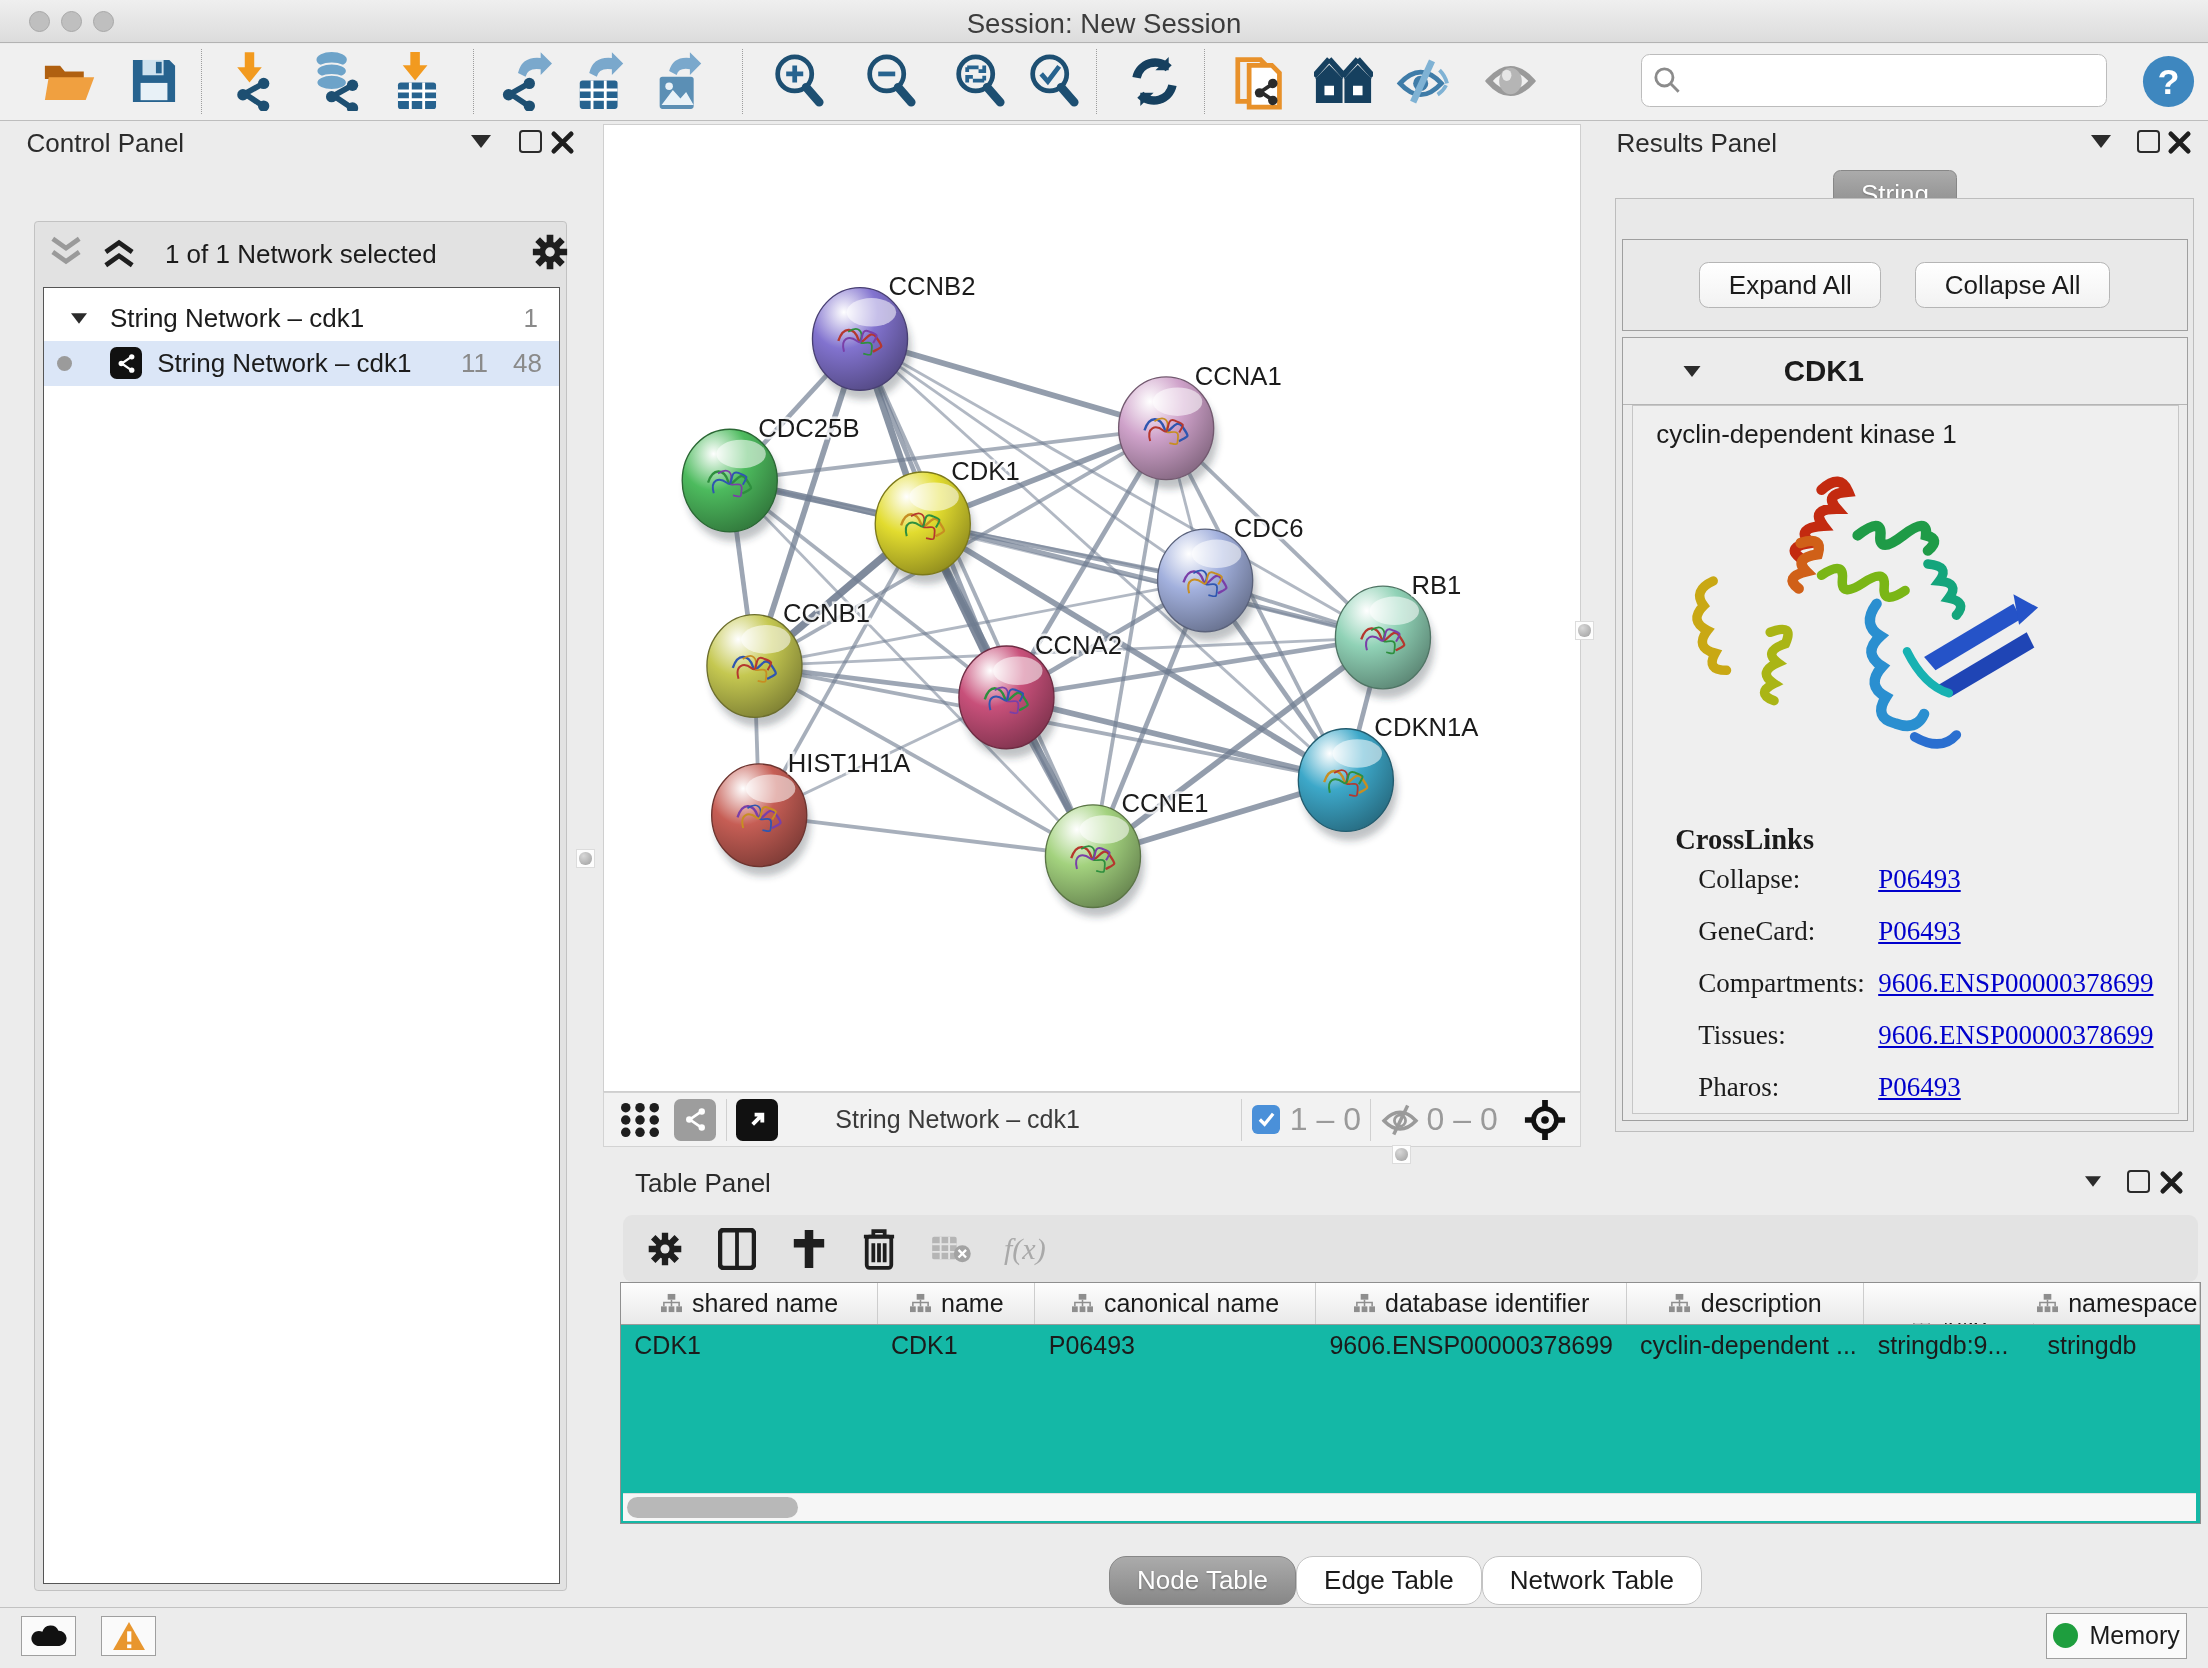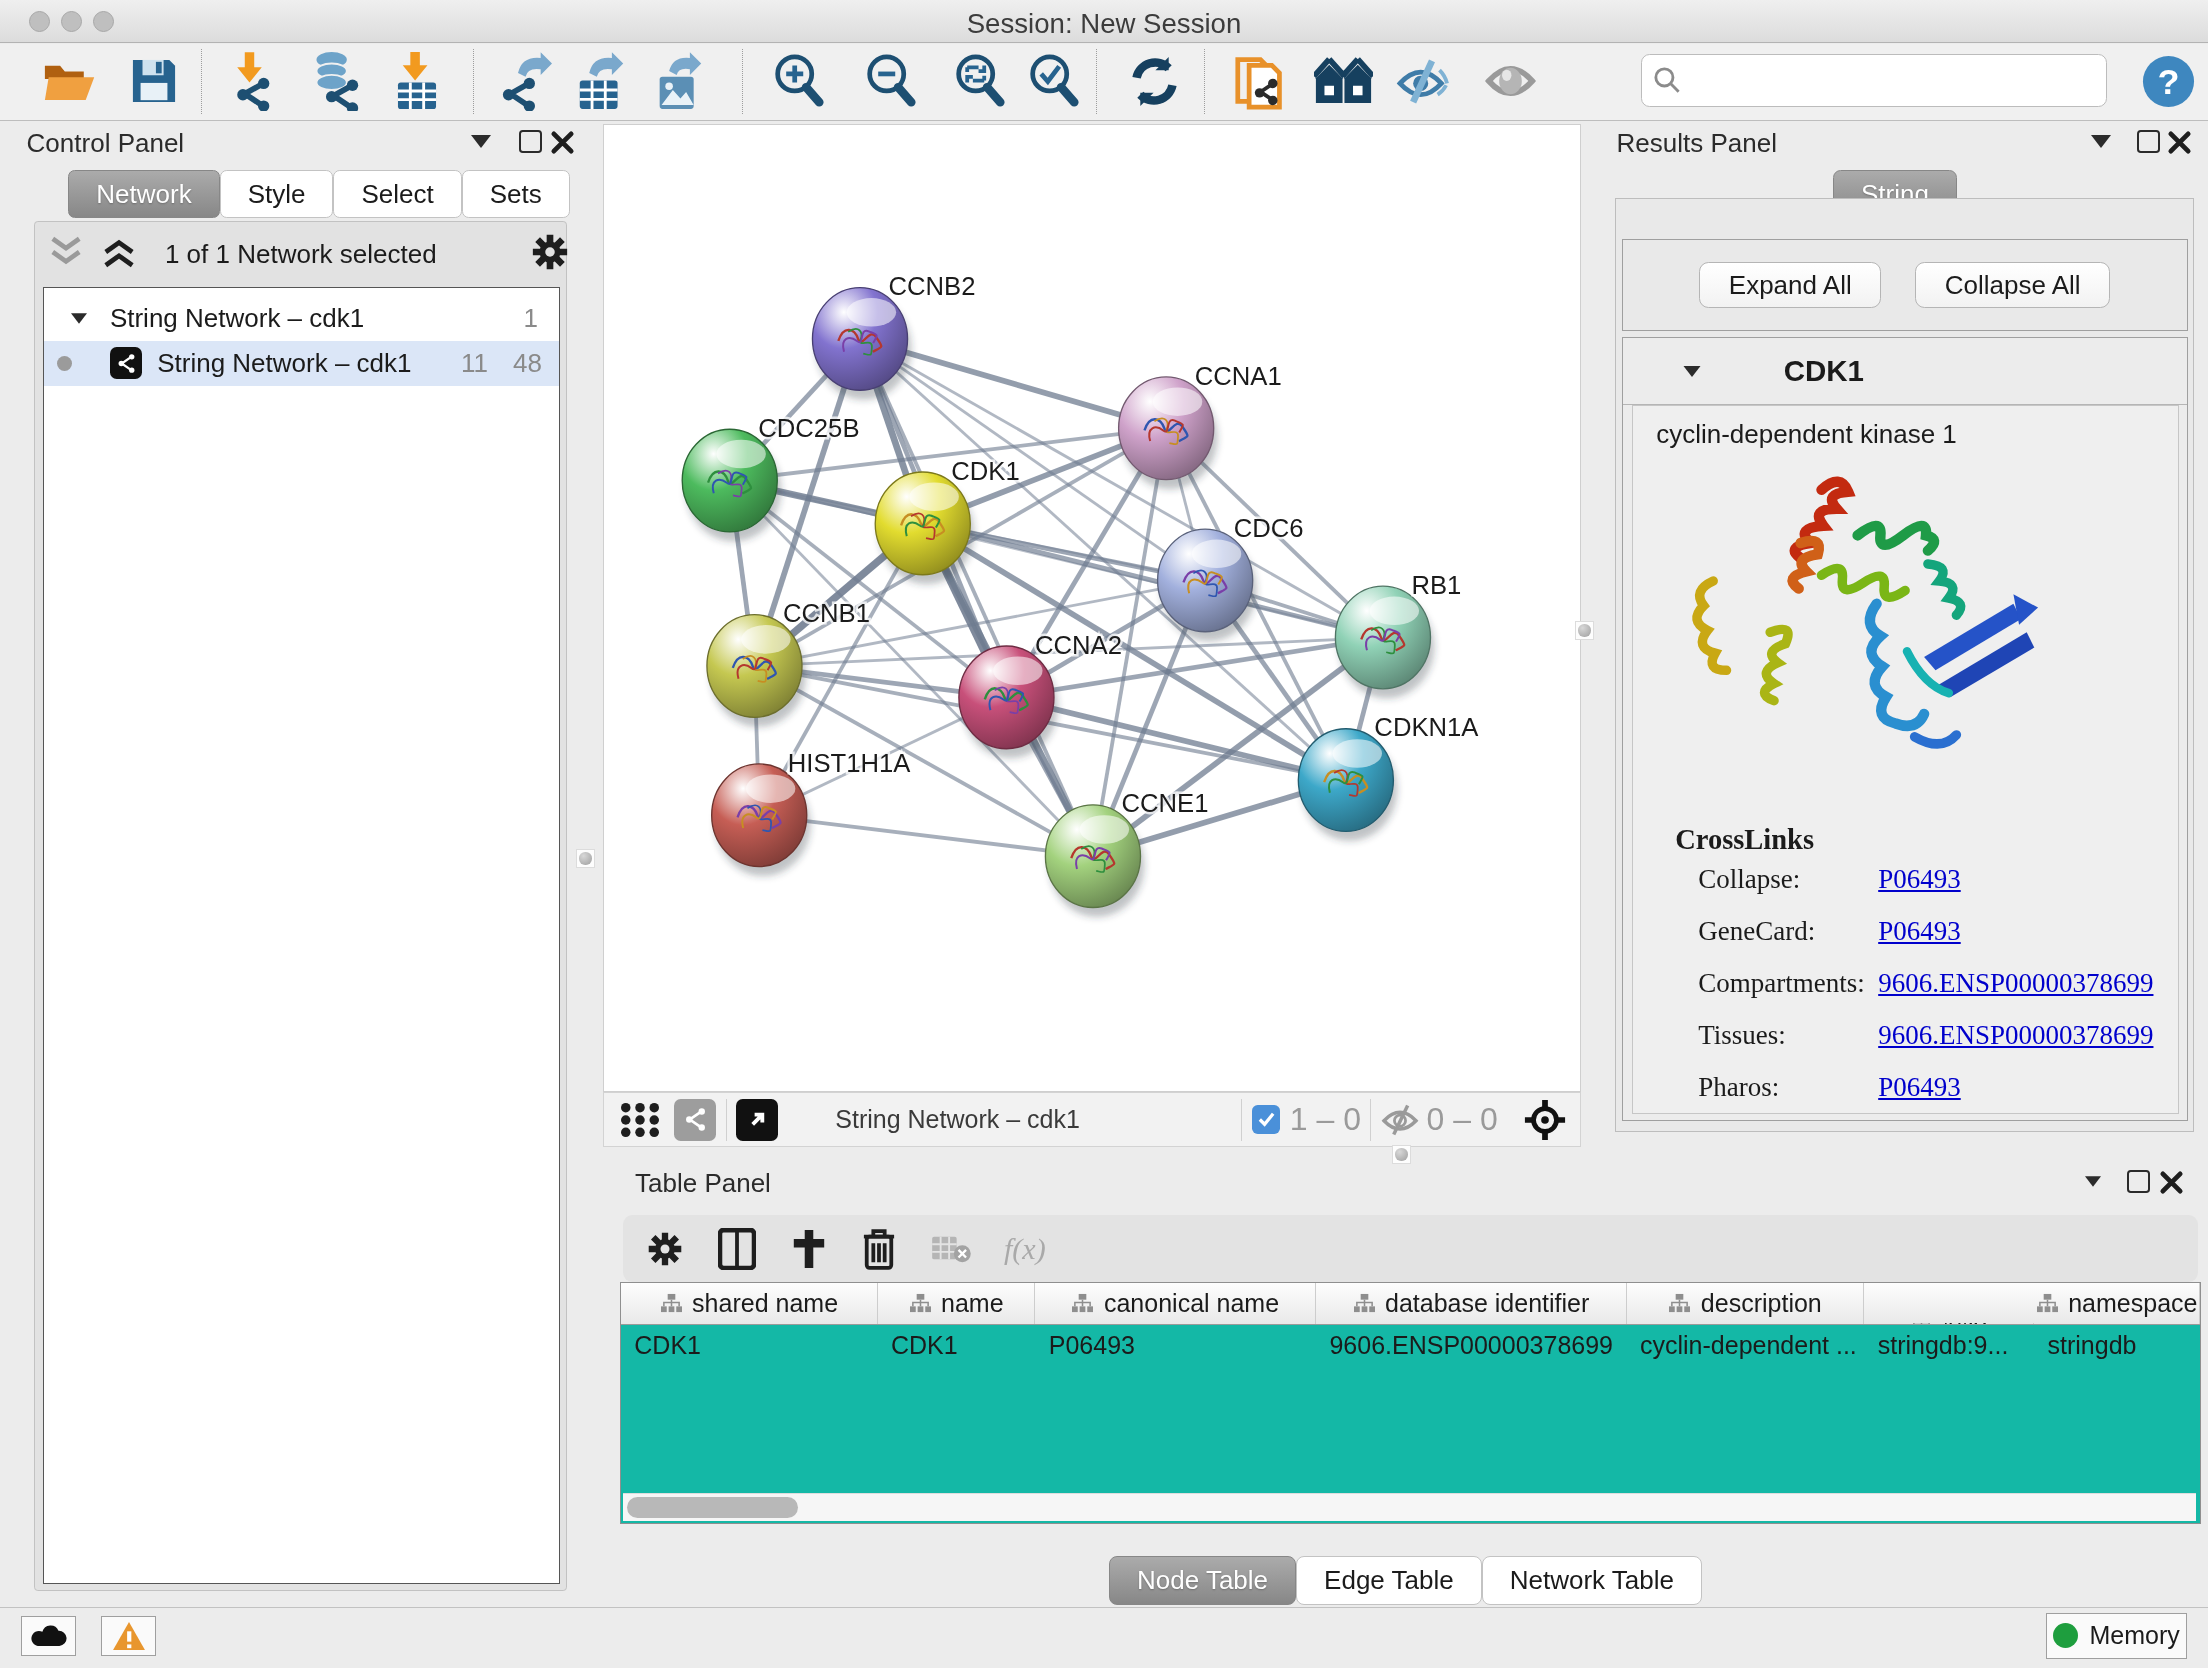--- a/index.html
+++ b/index.html
@@ -65,21 +65,21 @@
   .tpanel { left:603px; top:1162px; width:1605px; height:445px; }
   .tp-toolbar { left:20px; top:53px; width:1575px; height:67px; background:#e3e3e3; border-radius:9.5px; display:flex; align-items:center; }
   .tp-box { left:17px; top:120px; width:1581px; height:242px; background:#14b8a6; border:1.9px solid #8f8f8f; }
   .thead { display:flex; height:42px; background:linear-gradient(#fdfdfd,#e9e9e9); border-bottom:1.9px solid #9a9a9a; }
   .th { display:flex; align-items:center; justify-content:center; gap:9.5px; font-size:25px; border-right:1px solid #cdcdcd; overflow:hidden; white-space:nowrap; }
   .trow { display:flex; height:40px; }
   .td { font-size:25px; padding-left:13.3px; display:flex; align-items:center; overflow:hidden; white-space:nowrap; }
   .hscroll { position:absolute; left:1.9px; bottom:1.9px; width:1573px; height:28.5px; background:#f6f6f6; border-top:1px solid #ddd; }
   .hthumb { position:absolute; left:3.8px; top:3.8px; width:171px; height:21px; background:#b8b8b8; border-radius:10.5px; }
   .ttabs { position:absolute; left:0; top:394px; width:100%; display:flex; justify-content:center; }
-  .ttabs .tab { border-radius:8px; height:49px; }
+  .ttabs .tab { border-radius:17px; height:49px; }
 
   
   .statusbar { left:0; top:1607px; width:2208px; height:61px; background:#ececec; border-top:1.9px solid #c2c2c2; }
   .sbtn { position:absolute; top:7.6px; width:55px; height:40px; background:#fafafa; border:1.9px solid #9f9f9f; display:flex; align-items:center; justify-content:center; }
   .membtn { position:absolute; right:21px; top:4.8px; width:141px; height:46px; background:#fafafa; border:1.9px solid #9f9f9f; display:flex; align-items:center; justify-content:center; gap:11.4px; font-size:25px; }
   .dot-green { width:25px; height:25px; border-radius:50%; }
 </style>
 </head>
 <body>
 
@@ -263,26 +263,20 @@
 <div class="abs cpanel">
   <div class="abs" style="left:13.3px; top:3.8px; display:flex; align-items:center; gap:13.3px;">
     <span class="panel-title">Control Panel</span>
   </div>
   <span class="abs tri-down" style="left:458px; top:11.4px;"></span>
   <span class="abs boxbtn" style="left:506px; top:5.7px;"></span>
   <svg class="abs" style="left:537px; top:5.7px;" width="25" height="25" viewBox="0 0 26 26">
       <path d="M4 4 L22 22 M22 4 L4 22" stroke="#1e1e1e" stroke-width="5" stroke-linecap="round"></path>
     </svg>
 
-  <div class="abs" style="left:55px; top:46px; display:flex;">
-    <div class="tab sel">Network</div>
-    <div class="tab">Style</div>
-    <div class="tab">Select</div>
-    <div class="tab">Sets</div>
-  </div>
 
   <div class="abs cp-inner">
     <div class="abs" style="left:11.4px; top:13.3px; display:flex; gap:15px;">
       <svg width="38" height="34" viewBox="0 0 40 36">
           <path d="M6 4 l14 10 14-10 M6 18 l14 10 14-10" stroke="#9a9a9a" stroke-width="5" fill="none"></path>
         </svg>
       <svg width="38" height="34" viewBox="0 0 40 36">
           <path d="M6 32 l14-10 14 10 M6 18 l14-10 14 10" stroke="#1e1e1e" stroke-width="5" fill="none"></path>
         </svg>
     </div>

